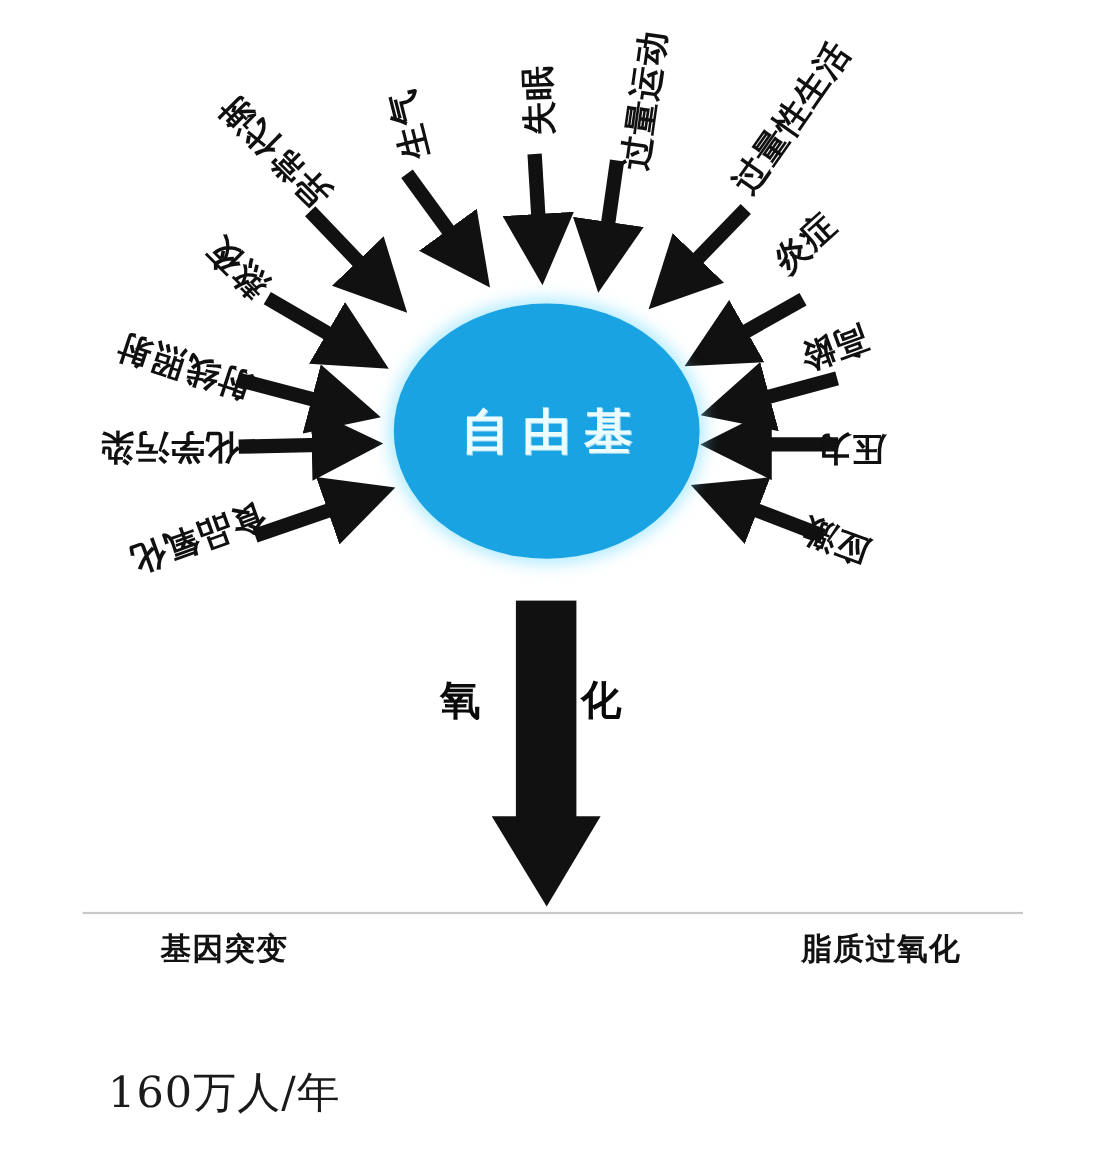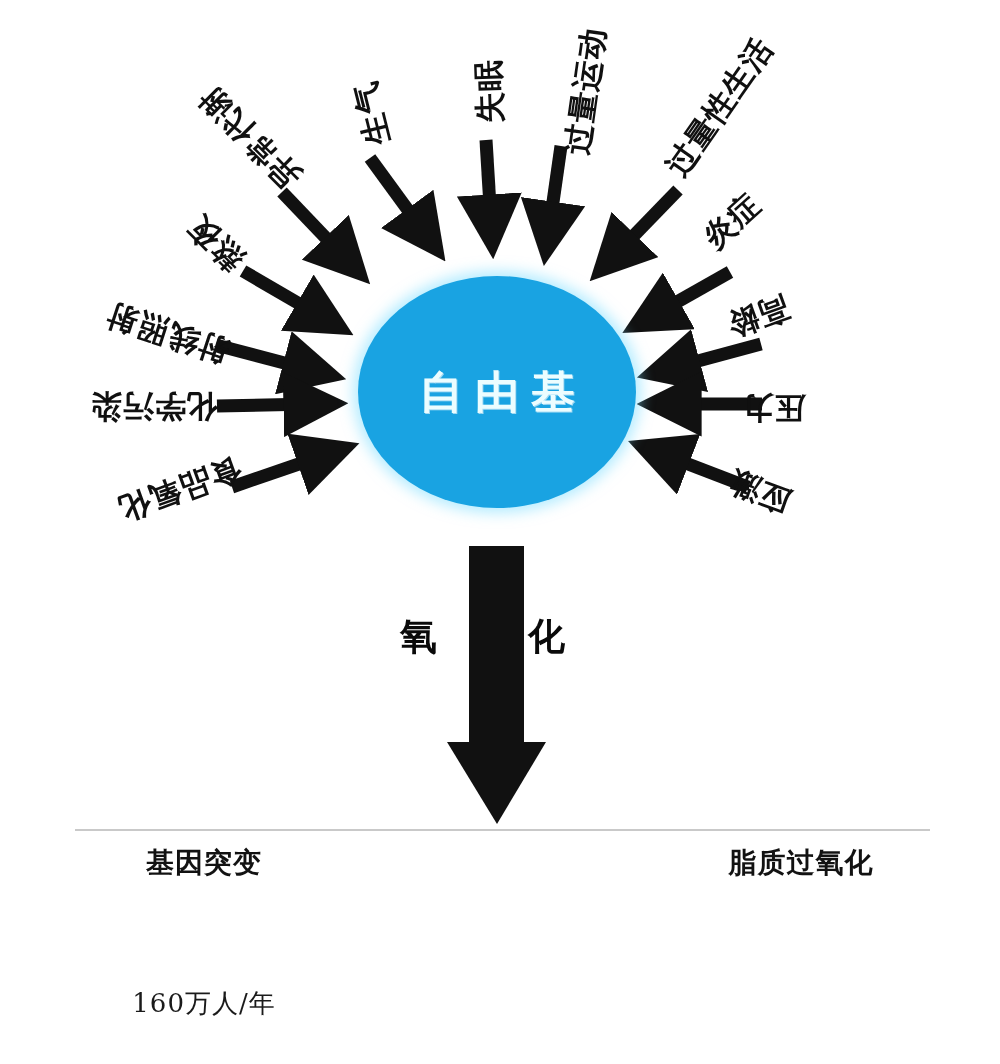--- a/index.html
+++ b/index.html
@@ -91,26 +91,25 @@
   .stats{
     position:absolute;
     left:55px;top:966px;
     width:895px;
     display:flex;
     justify-content:space-between;
     align-items:flex-start;
   }
   .stat-col{width:298px;text-align:center;}
   .stat-value{
-    font-size:26px;
+    font-size:39px;
     font-weight:400;
     color:#1a1a1a;
     letter-spacing:1px;
     font-family:"DejaVu Serif","Liberation Serif",serif;
-    margin-top:20px;
   }
 </style>
 </head>
 <body>
 
 <div id="stage">
 
   <svg id="arrows" viewBox="0 0 1000 1064" xmlns="http://www.w3.org/2000/svg">
     <defs>
       <marker id="ah" markerWidth="5" markerHeight="5" refX="2.2" refY="2.5" orient="auto" markerUnits="strokeWidth">

